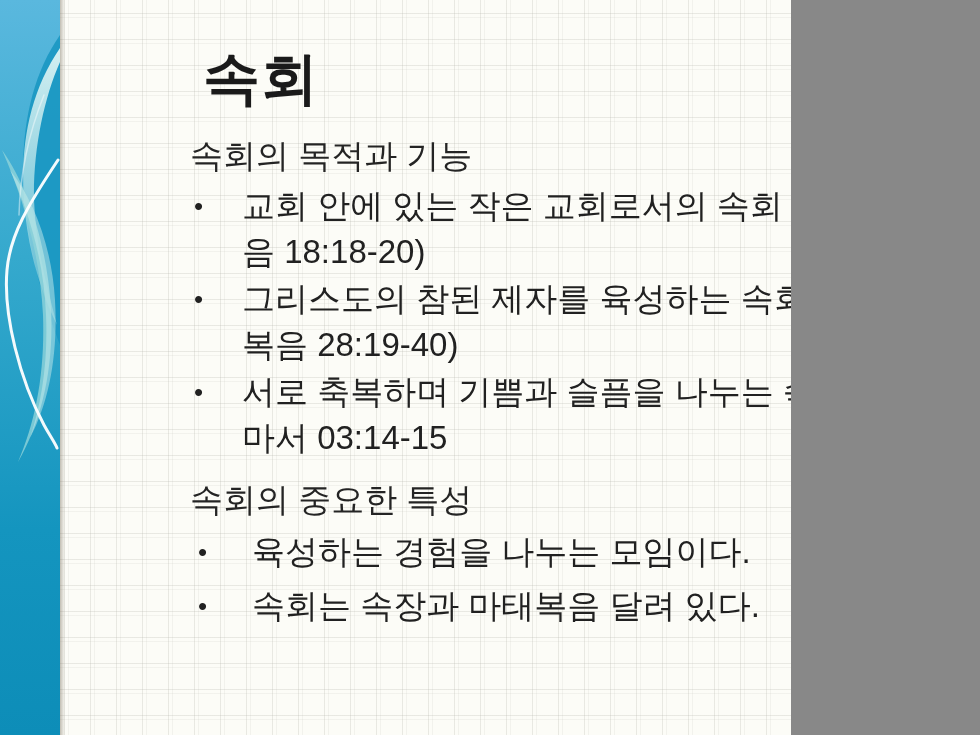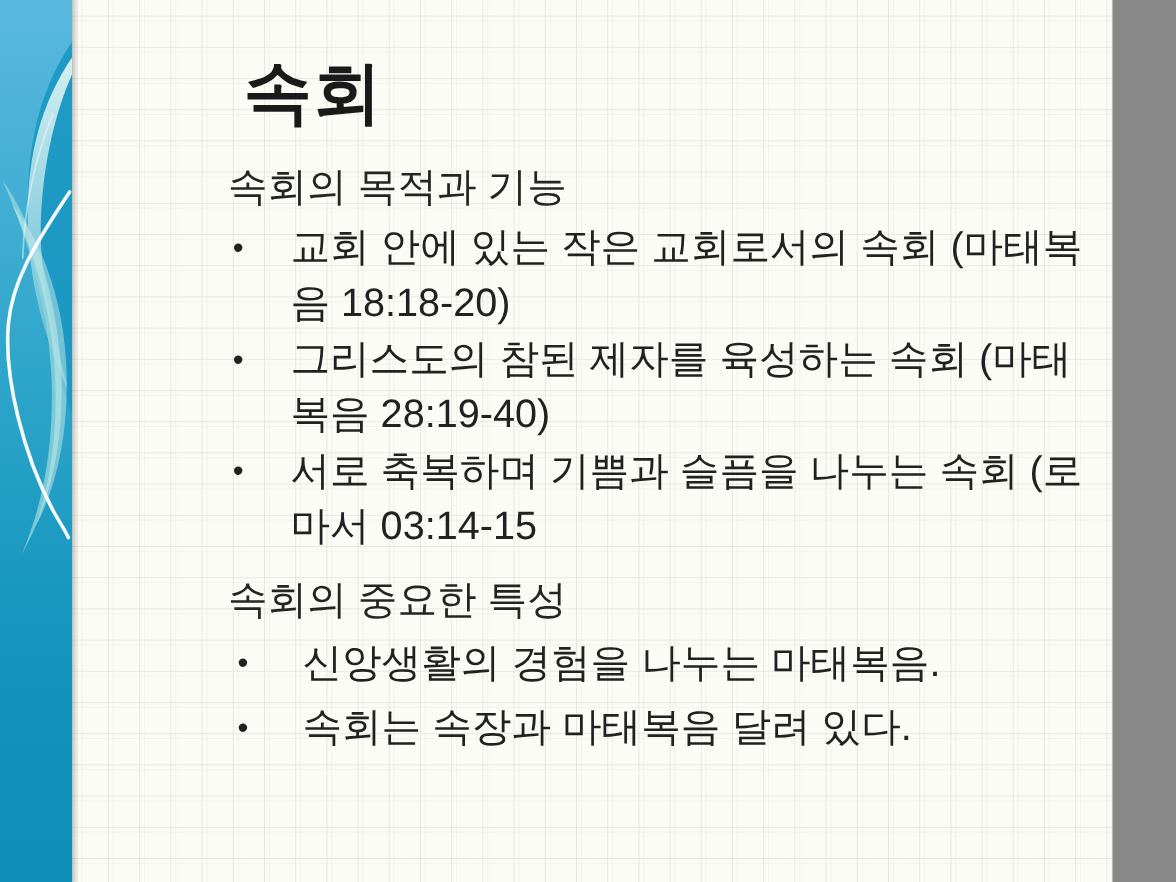--- a/index.html
+++ b/index.html
@@ -3,21 +3,21 @@
 <meta charset="utf-8">
 <style>
   html, body {
     margin: 0;
     padding: 0;
     background: #888;
     font-family: "Liberation Sans", "DejaVu Sans", sans-serif;
   }
   .slide {
     position: relative;
-    width: 927px;
+    width: 791px;
     height: 735px;
     overflow: hidden;
     background-color: #fcfcf7;
     
     background-image:
       linear-gradient(to right, rgba(188,188,180,0.30) 1px, transparent 1px),
       linear-gradient(to bottom, rgba(188,188,180,0.30) 1px, transparent 1px),
       linear-gradient(to right, rgba(188,188,180,0.15) 1px, transparent 1px),
       linear-gradient(to bottom, rgba(188,188,180,0.15) 1px, transparent 1px);
     background-size: 26px 26px, 26px 26px, 26px 26px, 26px 26px;
@@ -144,21 +144,21 @@
           <span class="btext">서로 축복하며 기쁨과 슬픔을 나누는 속회 (로마서 03:14-15</span>
         </li>
       </ul>
     </div>
 
     <div class="section">
       <div class="heading second">속회의 중요한 특성</div>
       <ul class="bullets g2">
         <li>
           <span class="marker">•</span>
-          <span class="btext">신앙생활의 경험을 나누는 마태복음.</span>
+          <span class="btext">육성하는 경험을 나누는 모임이다.</span>
         </li>
         <li>
           <span class="marker">•</span>
           <span class="btext">속회는 속장과 마태복음 달려 있다.</span>
         </li>
       </ul>
     </div>
 
   </div>
 </div>

